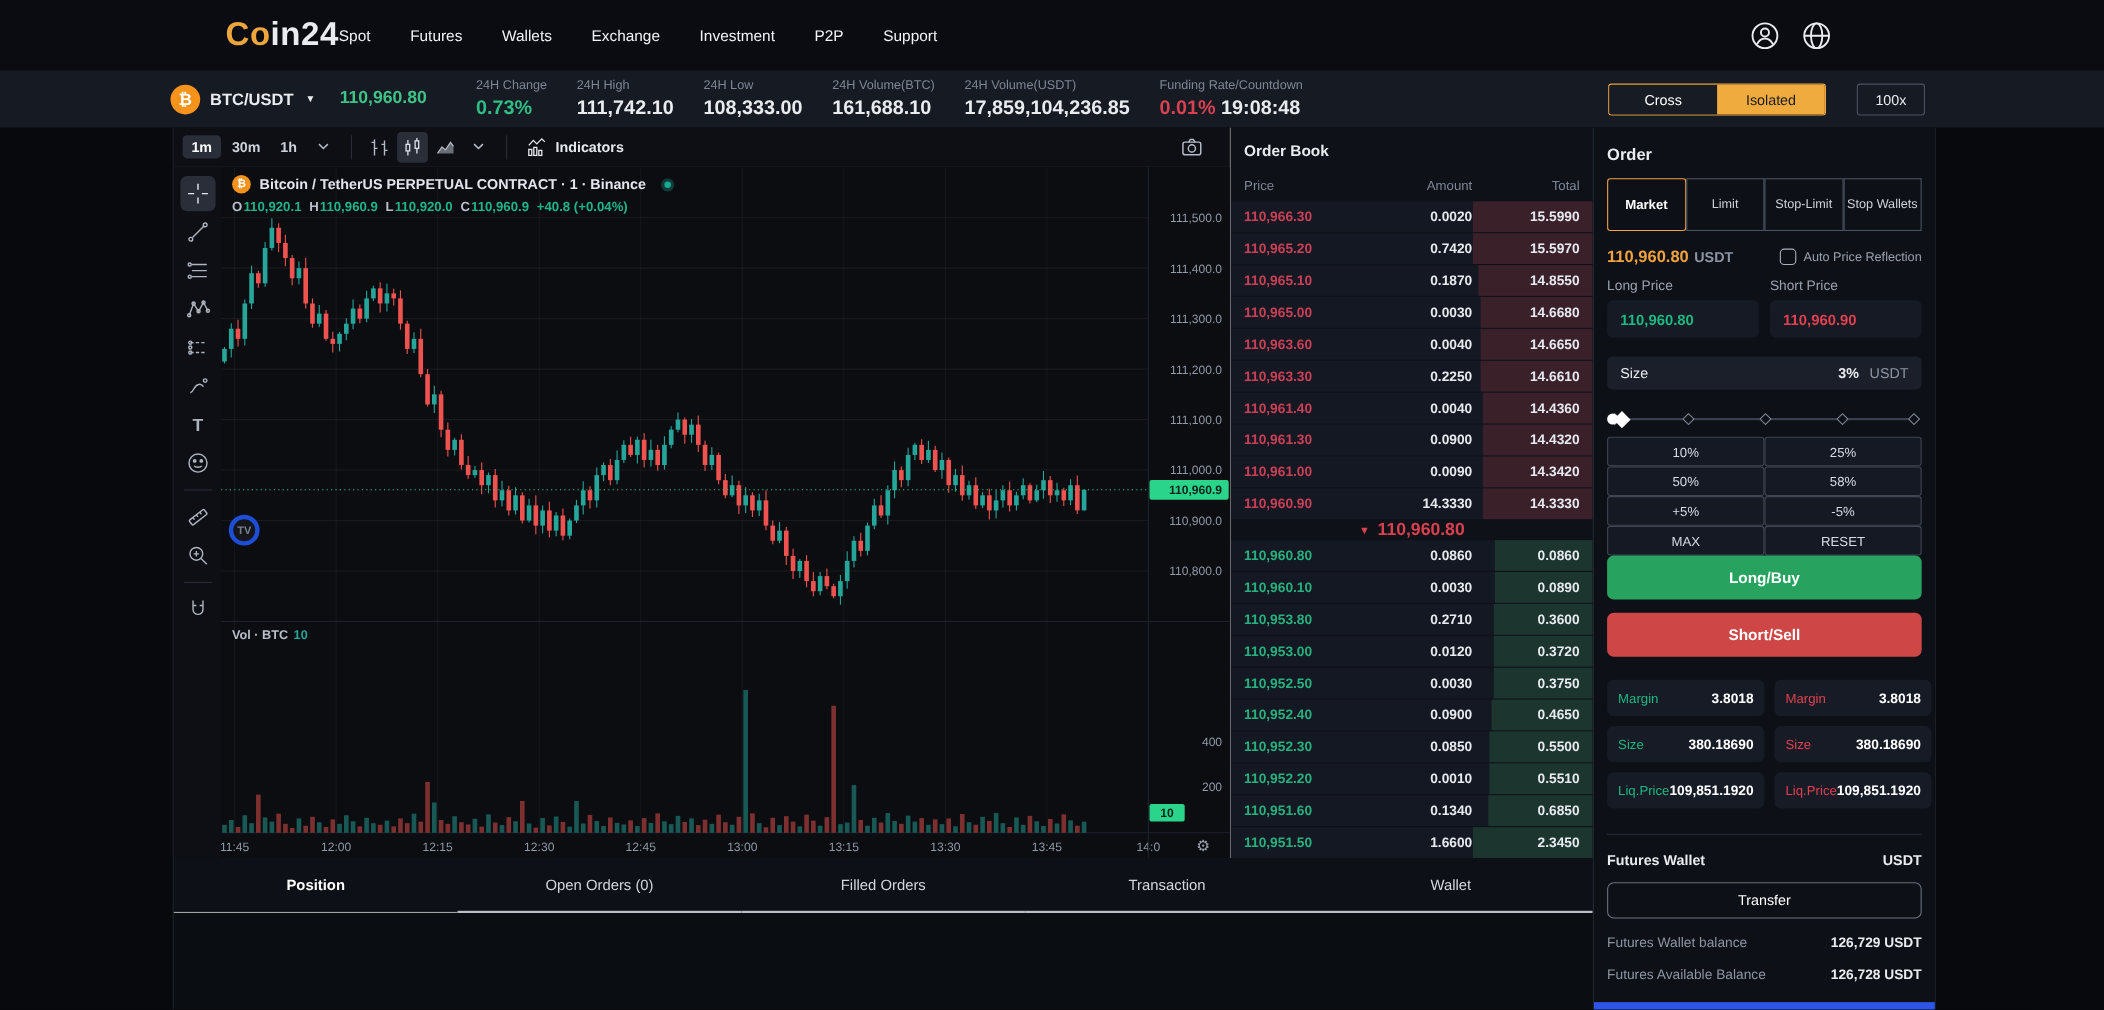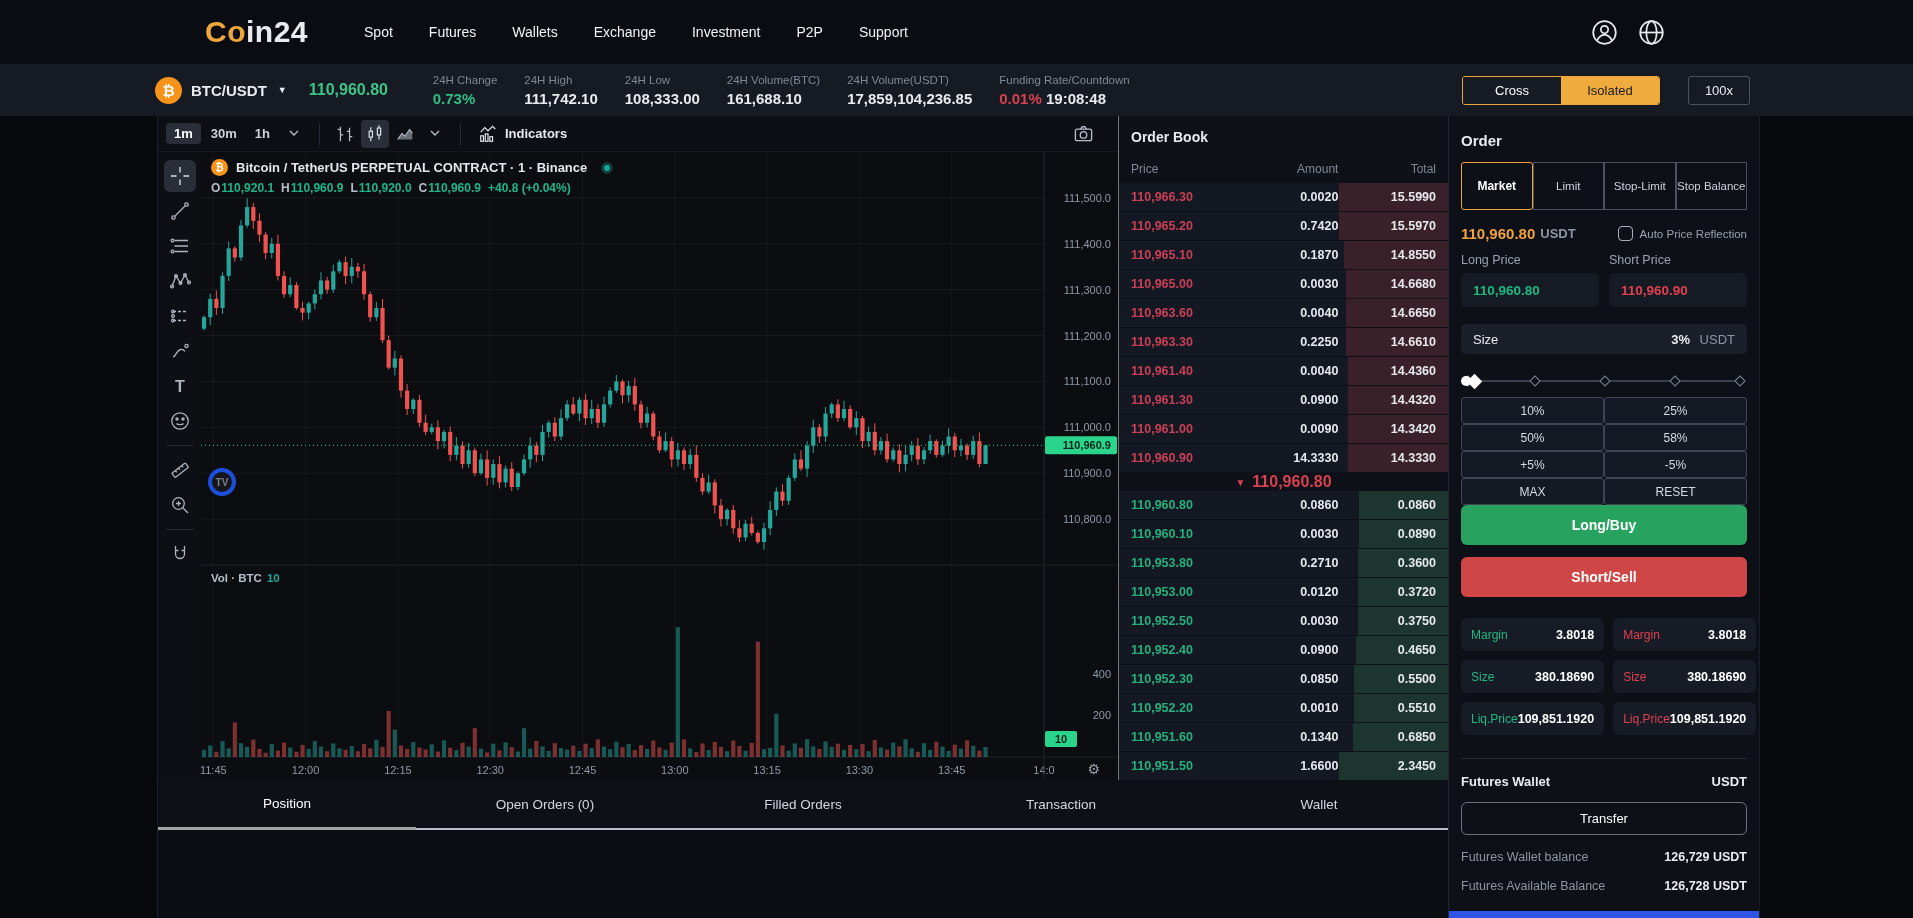--- a/index.html
+++ b/index.html
@@ -3,34 +3,34 @@
 <meta charset="utf-8">
 <style>
   *{margin:0;padding:0;box-sizing:border-box}
   html,body{width:1913px;height:918px;overflow:hidden}
   body{background:#07090d;font-family:"Liberation Sans",sans-serif;color:#e9ebef;-webkit-font-smoothing:antialiased}
   svg{display:block}
   
   .topnav{height:64px;background:#0a0c11;display:flex;align-items:center;padding:0 248px 0 205px}
   .logo{font-size:30px;font-weight:bold;letter-spacing:.5px;display:flex}
   .logo .co{color:#eda63c}
-  .nav-items{display:flex;gap:36px;margin-left:56px;font-size:14px;color:#f2f3f5}
+  .nav-items{display:flex;gap:36px;font-size:14px;color:#f2f3f5}
   .nav-item{cursor:pointer;white-space:nowrap}
   .nav-right{margin-left:auto;display:flex;gap:20px;align-items:center;color:#e9ebef}
   .icon-btn{cursor:pointer;display:flex}
   
   .tickerbar{height:52px;background:#161a23;display:flex;align-items:center;padding:0 163px 0 155px}
   .pair-block{display:flex;align-items:center;gap:9px}
   .coin-badge{width:27px;height:27px;border-radius:50%;background:#f7931a;color:#fff;display:flex;align-items:center;justify-content:center;font-weight:bold;font-size:15px}
   .pair-name{font-size:15px;font-weight:bold}
   .caret{font-size:9px;color:#e9ebef;margin-left:2px}
   .last-price{color:#3ec487;font-size:16px;font-weight:bold;margin-left:22px;width:110px}
   .stats{display:flex;gap:27px;margin-left:14px}
   .stat-label{font-size:11.5px;color:#7e8795;margin-bottom:4px;white-space:nowrap}
-  .stat-value{font-size:15px;color:#e9ebef;font-weight:bold;white-space:nowrap}
+  .stat-value{font-size:18px;color:#e9ebef;font-weight:bold;white-space:nowrap}
   .stat-value .green{color:#2ebd85}
   .stat-value .red{color:#d8414f}
   .ticker-right{margin-left:auto;display:flex;gap:28px;align-items:center}
   .margin-toggle{display:flex;border:1px solid #eda63c;border-radius:3px;overflow:hidden;cursor:pointer}
   .mt-cell{padding:6px 0;font-size:13px;width:98px;text-align:center}
   .mt-cross{background:#171b24;color:#fff}
   .mt-iso{background:#f0ab3f;color:#171b24}
   .lev-btn{border:1px solid #4a5160;border-radius:3px;padding:6px 0;width:62px;text-align:center;font-size:13px;background:transparent;color:#e9ebef;cursor:pointer}
   
   .main{display:flex}
@@ -75,21 +75,21 @@
   .c-price{width:38%;position:relative}
   .c-amt{width:30%;text-align:right;color:#e6e9ee;position:relative}
   .c-tot{width:32%;text-align:right;color:#e6e9ee;position:relative}
   .ask .c-price{color:#c94056}
   .bid .c-price{color:#27b07e}
   .ob-current{height:36px;display:flex;align-items:center;justify-content:center;font-size:16px;font-weight:bold;color:#d8414f;gap:7px}
   .ob-current .arr{font-size:10px}
   
   .bottom-tabs{height:50px;display:flex;border-left:1px solid #1d212b;background:#0d1016}
   .btab{flex:1;display:flex;align-items:center;justify-content:center;font-size:13.5px;color:#d3d7df;cursor:pointer;border-bottom:2px solid #b9bfc9}
-  .btab.active{color:#fff;font-weight:normal;border-bottom:3px solid #a3a3a3}
+  .btab.active{color:#fff;font-weight:bold;border-bottom:1px solid #a3a3a3}
   .empty-panel{height:88px;border-left:1px solid #1d212b;background:#0a0d12}
   
   .order-panel{width:312px;height:802px;background:#0d1016;border-left:1px solid #232836;border-right:1px solid #1a1e28;padding:14px 12px;position:relative;overflow:hidden}
   .op-title{font-size:15px;font-weight:bold;margin:2px 0 13px}
   .op-tabs{display:grid;grid-template-columns:repeat(4,1fr)}
   .op-tab{height:48px;display:flex;align-items:center;justify-content:center;font-size:11.5px;color:#ccd1da;border:1px solid #4a5160;cursor:pointer;white-space:nowrap}
   .op-tab.active{border:1px solid #f0a33f;border-radius:3px;color:#fff;font-weight:bold;font-size:12px}
   .op-price-row{display:flex;align-items:center;margin:15px 0 11px}
   .op-price{color:#f0a33f;font-size:15px;font-weight:bold}
   .op-price-unit{color:#8d94a2;font-size:13px;font-weight:bold;margin-left:5px}
@@ -947,21 +947,21 @@
       </div>
     <div class="empty-panel"></div>
   </div>
 
   <section class="order-panel">
     <div class="op-title">Order</div>
     <div class="op-tabs" id="opTabs">
         <div class="op-tab active">Market</div>
         <div class="op-tab">Limit</div>
         <div class="op-tab">Stop-Limit</div>
-        <div class="op-tab">Stop Balance</div>
+        <div class="op-tab">Stop Wallets</div>
       </div>
     <div class="op-price-row">
       <span class="op-price">110,960.80</span>
       <span class="op-price-unit">USDT</span>
       <span class="op-check">
         <span class="checkbox"></span>
         <span>Auto Price Reflection</span>
       </span>
     </div>
     <div class="op-labels">

